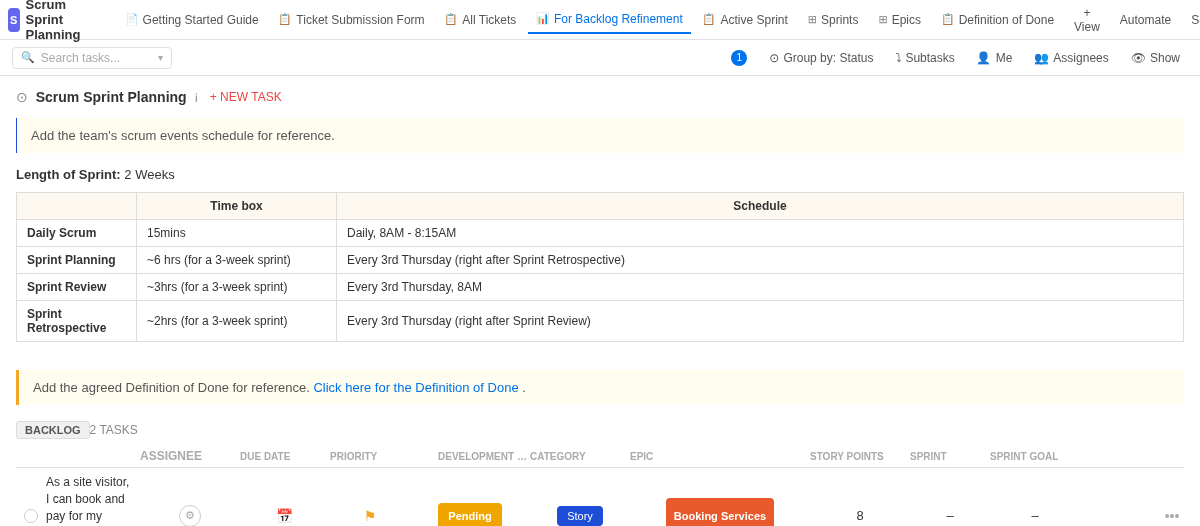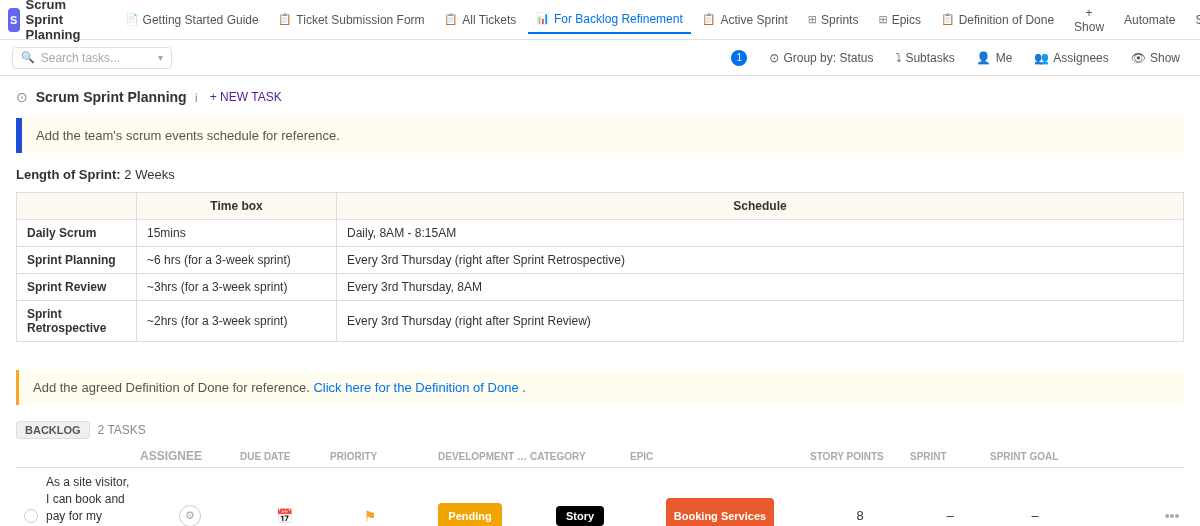--- a/index.html
+++ b/index.html
@@ -72,27 +72,27 @@
     }
 
     
     .page-header {
       display: flex; align-items: center; gap: 8px; margin-bottom: 12px;
     }
     .page-header-icon { color: #888; font-size: 14px; }
     .page-title { font-size: 14px; font-weight: 600; }
     .page-header-info { color: #888; font-size: 12px; }
     .new-task-btn {
-      color: #4c1d95; font-size: 12px; cursor: pointer;
+      color: #ef4444; font-size: 12px; cursor: pointer;
       border: none; background: none; padding: 2px 4px;
     }
 
     
     .notice-box {
-      border-left: 6px solid #1d4ed8;
+      border-left: 1px solid #1d4ed8;
       background: #fffdf0; padding: 10px 14px;
       margin-bottom: 14px; font-size: 13px; color: #555;
     }
 
     
     .sprint-length { font-size: 13px; margin-bottom: 10px; }
     .sprint-length strong { font-weight: 600; }
 
     
     .scrum-table {
@@ -113,21 +113,21 @@
     .dod-notice {
       border-left: 3px solid #f5a623;
       background: #fffdf0; padding: 10px 14px;
       margin-bottom: 16px; font-size: 13px; color: #555; margin-top: 28px;
     }
     .dod-link { color: #0073ea; text-decoration: none; }
 
     
     .backlog-section { margin-top: 8px; }
     .backlog-header {
-      display: flex; align-items: center; gap: 8px;
+      display: flex; align-items: center; 
       margin-bottom: 6px;
     }
     .backlog-label {
       background: #f0f0f0; border: 1px solid #ddd;
       border-radius: 3px; padding: 2px 8px;
       font-size: 11px; font-weight: 700; color: #555;
     }
     .backlog-count { font-size: 12px; color: #888; }
     .task-table-header {
       display: grid;
@@ -167,22 +167,22 @@
     }
     .priority-flag { font-size: 14px; color: #f5a623; }
     .status-badge {
       padding: 7px 10px; border-radius: 4px;
       font-size: 11px; font-weight: 600; color: #fff;
       text-align: center; white-space: nowrap;
     }
     .status-pending { background: #f0a500; }
     .category-badge {
       padding: 4px 10px; border-radius: 4px;
-      font-size: 11px; font-weight: 700; color: #fff;
-      text-align: center; background: #000000;
+      font-size: 11px; font-weight: 400; color: #fff;
+      text-align: center; background: #1d4ed8;
     }
     .epic-badge {
       padding: 12px 8px; border-radius: 4px;
       font-size: 11px; font-weight: 600; color: #fff;
       text-align: center;
     }
     .epic-booking { background: #e85a2b; }
     .story-points { font-size: 13px; color: #333; text-align: center; }
     .sprint-val { font-size: 13px; color: #333; text-align: center; }
     .sprint-goal-val { font-size: 13px; color: #333; text-align: center; }
@@ -225,21 +225,21 @@
   <div class="nav-tab">
     <span class="nav-tab-icon">⊞</span>
     <span>Epics</span>
   </div>
   <div class="nav-tab">
     <span class="nav-tab-icon">📋</span>
     <span>Definition of Done</span>
   </div>
 
   <div class="nav-actions">
-    <button class="nav-btn">+ Show</button>
+    <button class="nav-btn">+ View</button>
     <button class="nav-btn">Automate</button>
     <button class="nav-btn">Share</button>
   </div>
 </div>
 
 <div class="toolbar">
   <div class="search-box">
     <span class="search-icon">🔍</span>
     <span class="search-placeholder">Search tasks...</span>
     <span class="search-arrow">▾</span>

